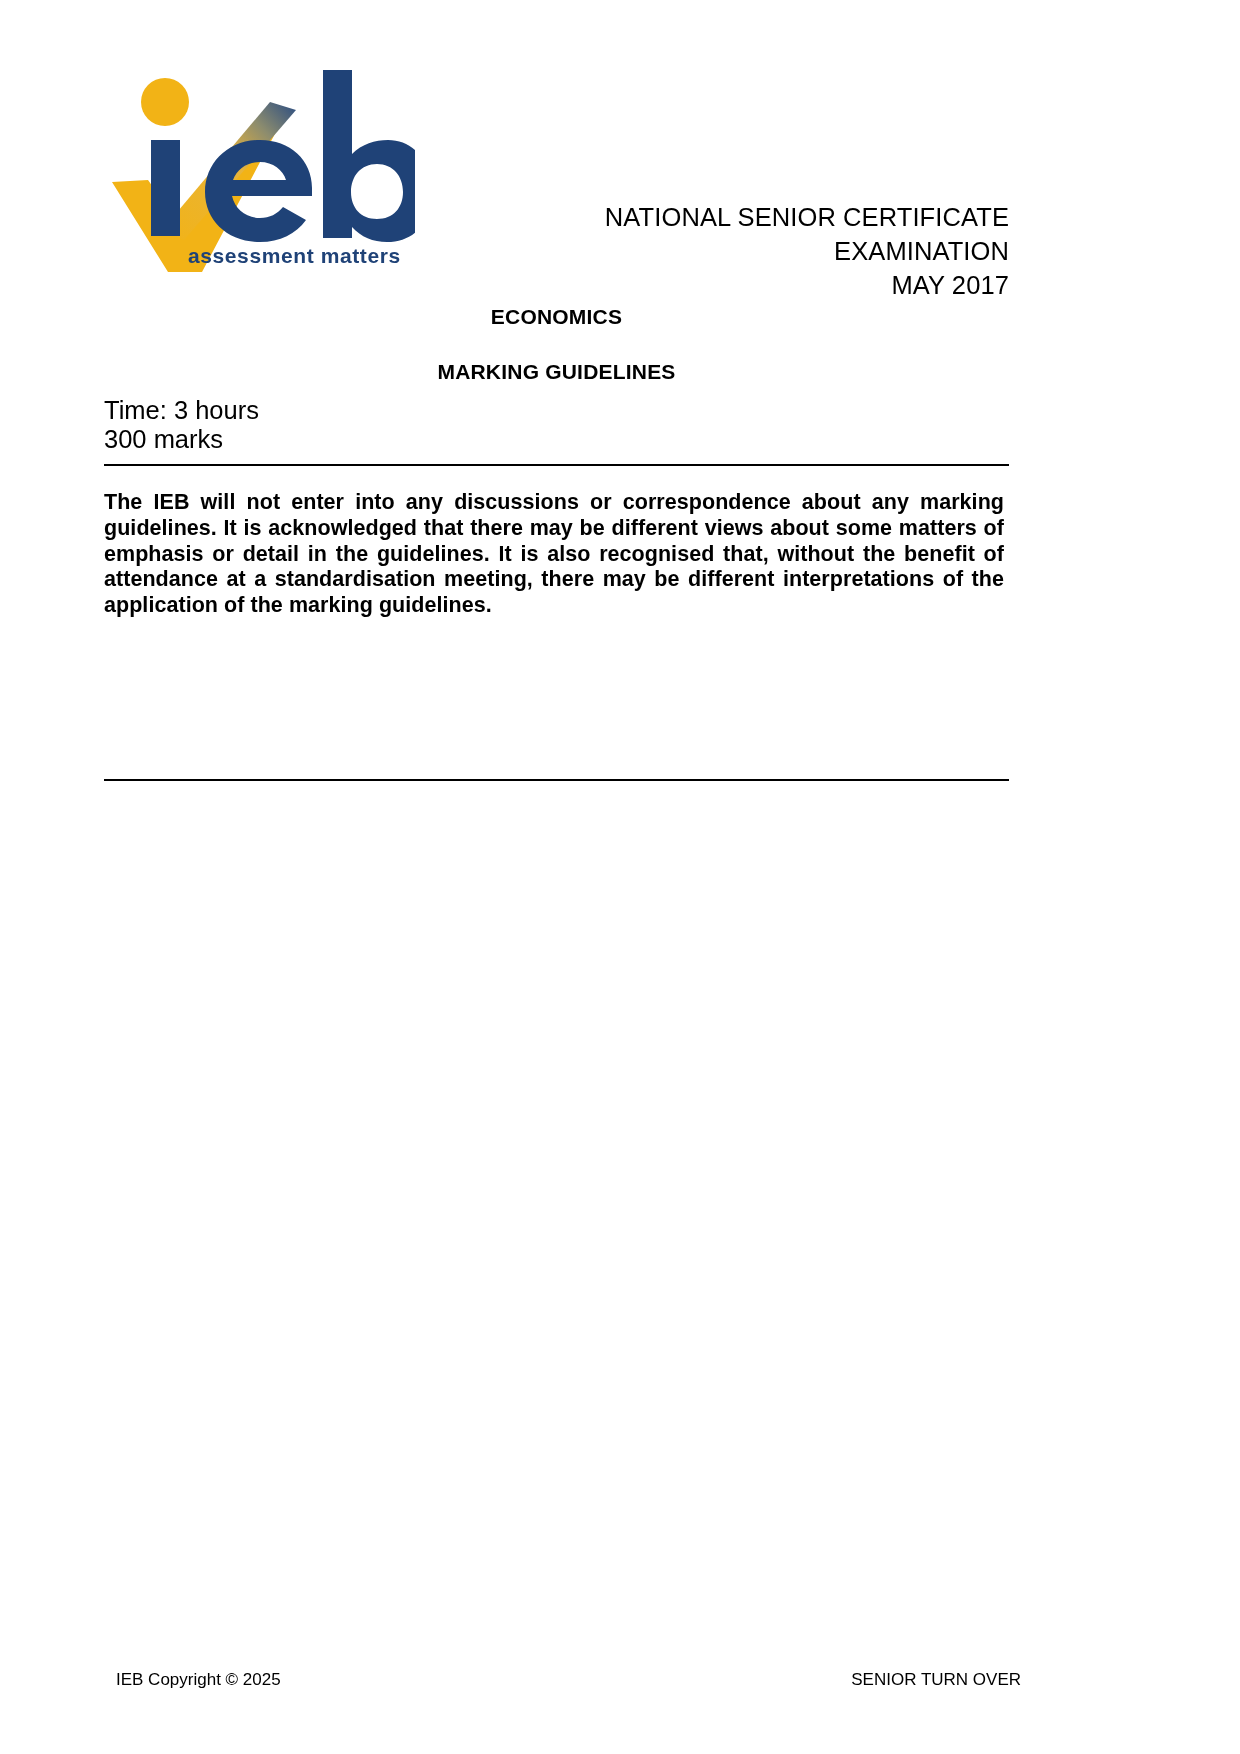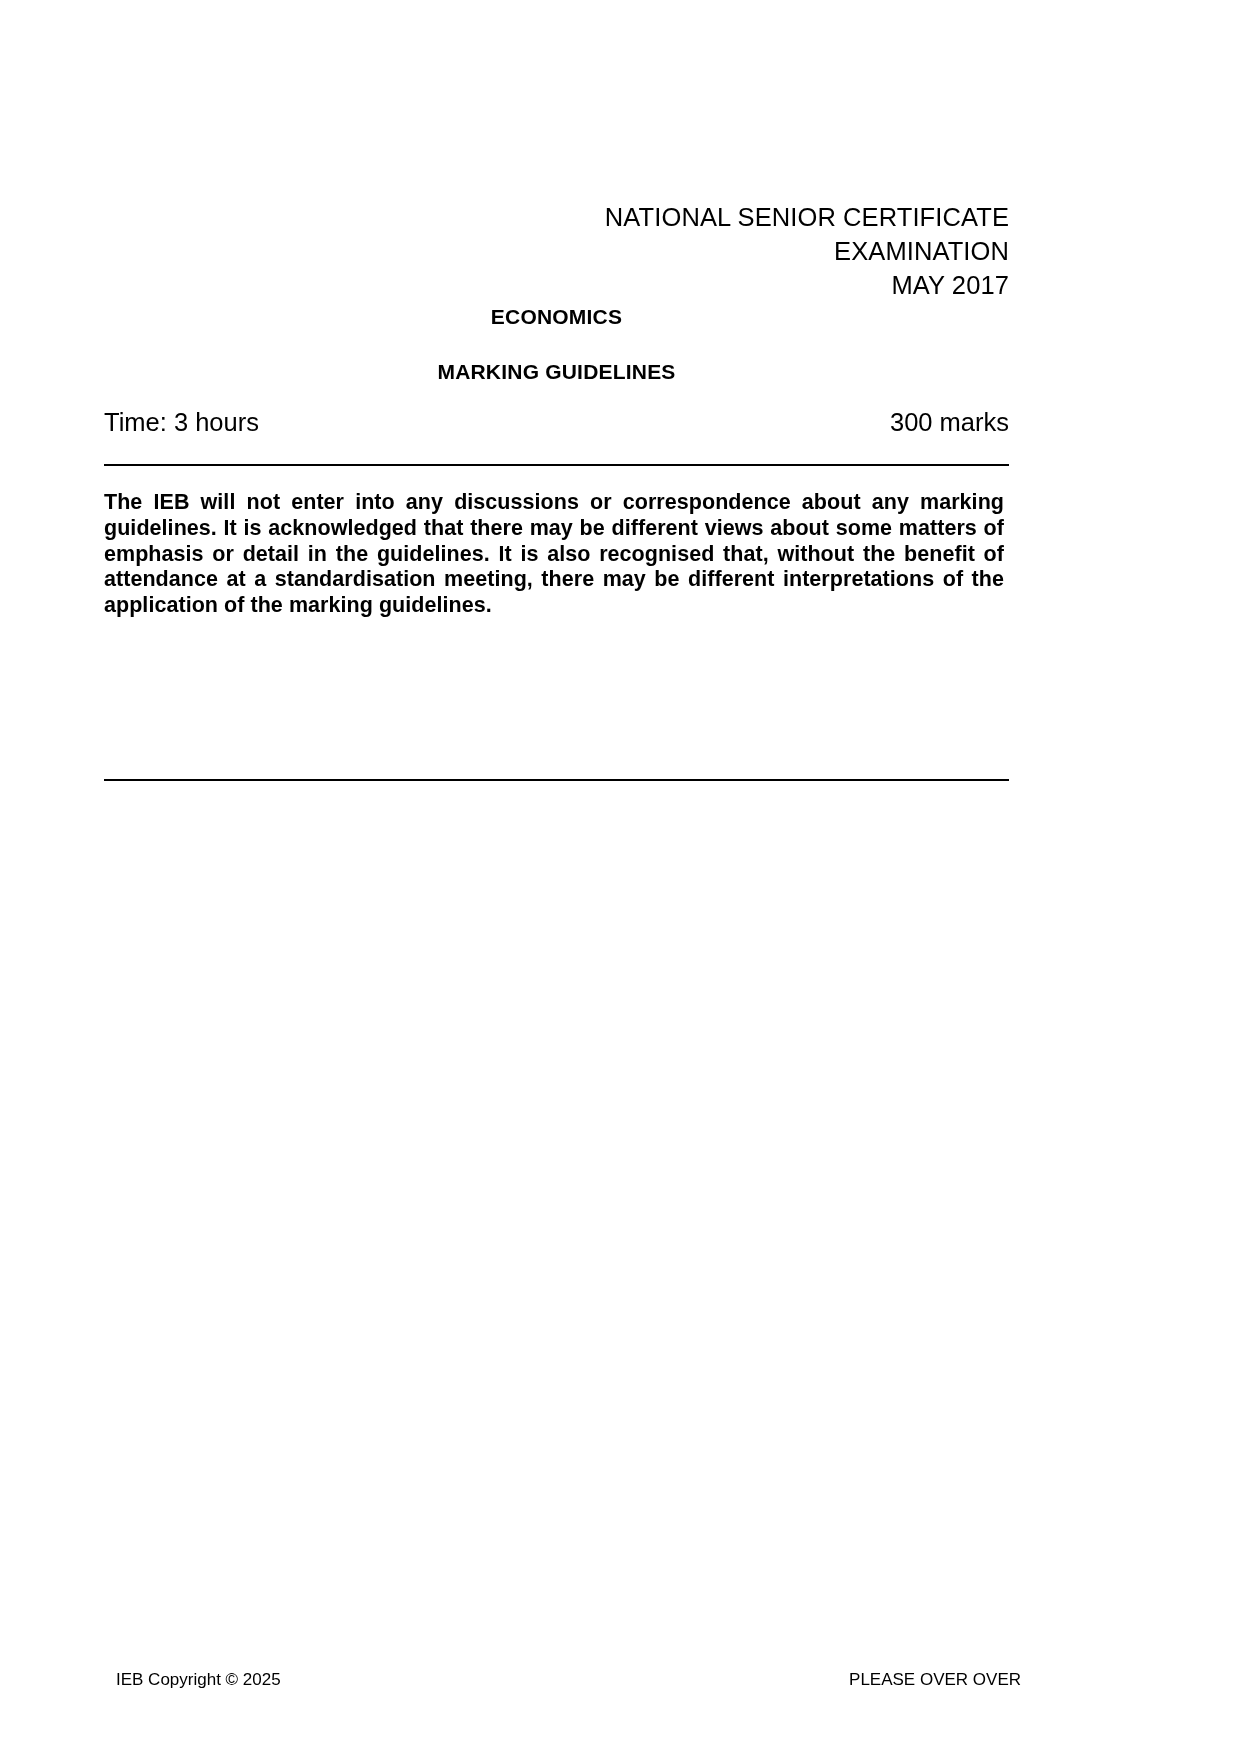--- a/index.html
+++ b/index.html
@@ -72,26 +72,27 @@
     width: 905px;
     text-align: center;
     font-size: 21px;
     font-weight: bold;
     letter-spacing: 0.2px;
   }
 
   .meta-row {
     position: absolute;
     left: 0;
-    top: 408px;
+    top: 396px;
     width: 905px;
     display: flex;
     justify-content: space-between;
-    align-items: center;
+    align-items: flex-start;
     font-size: 25.5px;
+    flex-direction: column;
   }
 
   .rule {
     position: absolute;
     left: 0;
     width: 905px;
     height: 0;
     border-top: 2.2px solid #000;
   }
   .rule-top { top: 464px; }
@@ -128,20 +129,54 @@
 </style>
 </head>
 <body>
 
 <div class="page">
 
   <div class="content">
 
     <div class="header-block">
 
+      <div class="logo">
+        <svg width="305" height="212" viewBox="0 0 305 212" xmlns="http://www.w3.org/2000/svg">
+          <defs>
+            <linearGradient id="swoosh-grad" x1="0" y1="1" x2="1" y2="0">
+              <stop offset="0%" stop-color="#F2B316"></stop>
+              <stop offset="55%" stop-color="#E8B43A"></stop>
+              <stop offset="78%" stop-color="#8C8C6E"></stop>
+              <stop offset="100%" stop-color="#2A4C82"></stop>
+            </linearGradient>
+          </defs>
+
+          <path d="M2 120 L38 118 L75 170 L150 62 L168 66 L92 210 L58 210 Z" fill="#F2B316"></path>
+
+          <path d="M52 168 L160 40 L186 48 L74 178 Z" fill="url(#swoosh-grad)"></path>
+
+          <circle cx="55" cy="40" r="24" fill="#F2B316"></circle>
+
+          <rect x="41" y="78" width="29" height="96" fill="#1F4277"></rect>
+
+          <path d="M150 78 C118 78 95 101 95 130 C95 159 118 180 150 180
+                   C170 180 186 172 196 158 L173 145 C167 152 160 156 150 156
+                   C136 156 125 147 122 134 L202 134 L202 126
+                   C202 98 180 78 150 78 Z
+                   M150 100 C163 100 173 108 176 118 L123 118 C127 107 137 100 150 100 Z" fill="#1F4277"></path>
+
+          <path d="M213 8 L242 8 L242 92 C252 82 265 78 278 78
+                   C304 78 322 100 322 130 C322 160 304 180 277 180
+                   C263 180 251 175 242 165 L242 176 L213 176 Z
+                   M267 102 C251 102 241 114 241 130 C241 146 251 157 267 157
+                   C283 157 293 146 293 130 C293 114 283 102 267 102 Z" fill="#1F4277"></path>
+
+          <text x="78" y="201" font-family="Liberation Sans, sans-serif" font-size="21" font-weight="bold" fill="#1F4277" letter-spacing="0.6">assessment matters</text>
+        </svg>
+      </div>
 
       <div class="exam-title">
         <div>NATIONAL SENIOR CERTIFICATE EXAMINATION</div>
         <div>MAY 2017</div>
       </div>
 
       <div class="subject-line">ECONOMICS</div>
       <div class="doc-type-line">MARKING GUIDELINES</div>
 
       <div class="meta-row">
@@ -155,16 +190,16 @@
         <p>The IEB will not enter into any discussions or correspondence about any marking guidelines. It is acknowledged that there may be different views about some matters of emphasis or detail in the guidelines. It is also recognised that, without the benefit of attendance at a standardisation meeting, there may be different interpretations of the application of the marking guidelines.</p>
       </div>
 
       <div class="rule rule-bottom"></div>
 
     </div>
   </div>
 
   <div class="footer">
     <span>IEB Copyright © 2025</span>
-    <span>PLEASE OVER OVER</span>
+    <span>SENIOR TURN OVER</span>
   </div>
 
 </div>
 
 </body></html>

